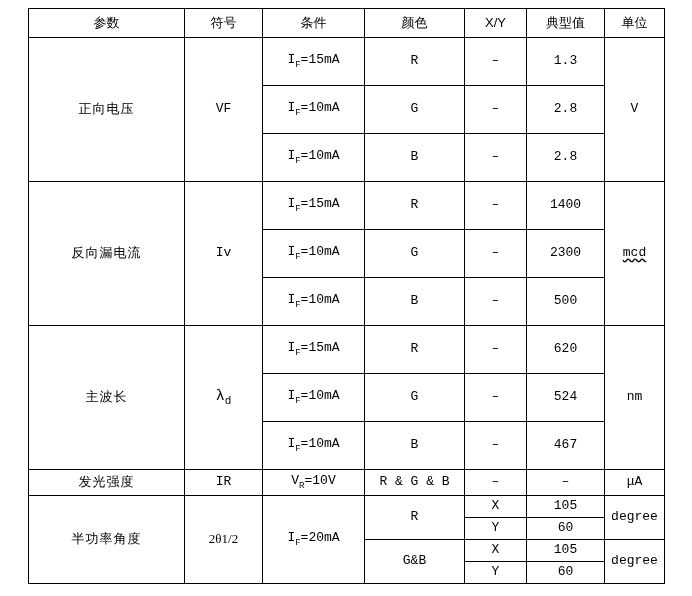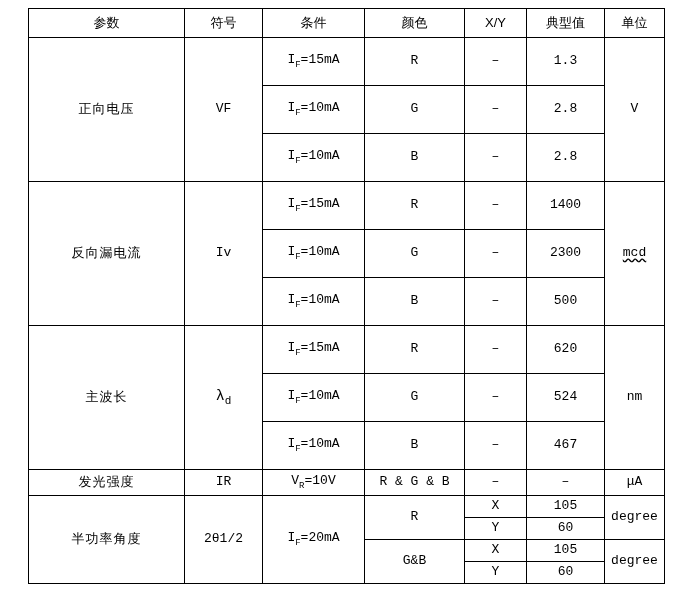--- a/index.html
+++ b/index.html
@@ -52,21 +52,21 @@
   .param-cell { font-size: 14px; letter-spacing: 1px; }
   .sym-cell  { font-family: Liberation Mono, monospace; font-size: 13px; }
   .cond-cell { font-family: "Liberation Mono", monospace; font-size: 12.5px; }
   .color-cell{ font-family: "Liberation Mono", monospace; font-size: 13px; }
   .xy-cell   { font-family: "Liberation Mono", monospace; font-size: 12.5px; }
   .typ-cell  { font-family: "Liberation Mono", monospace; font-size: 13px; }
   .unit-cell { font-family: "Liberation Mono", monospace; font-size: 13px; }
 
   .sub { font-size: 9px; vertical-align: sub; }
   .lam { font-family: Liberation Mono, monospace; font-size: 14px; }
-  .theta { font-family: Liberation Mono, monospace; font-size: 14px; }
+  .theta { font-family: Liberation Serif, serif; font-size: 14px; }
   .squiggle {
     text-decoration: underline;
     text-decoration-style: wavy;
     text-decoration-color: #000;
   }
   .dash { font-family: "Liberation Mono", monospace; }
 </style>
 </head>
 <body>
 

